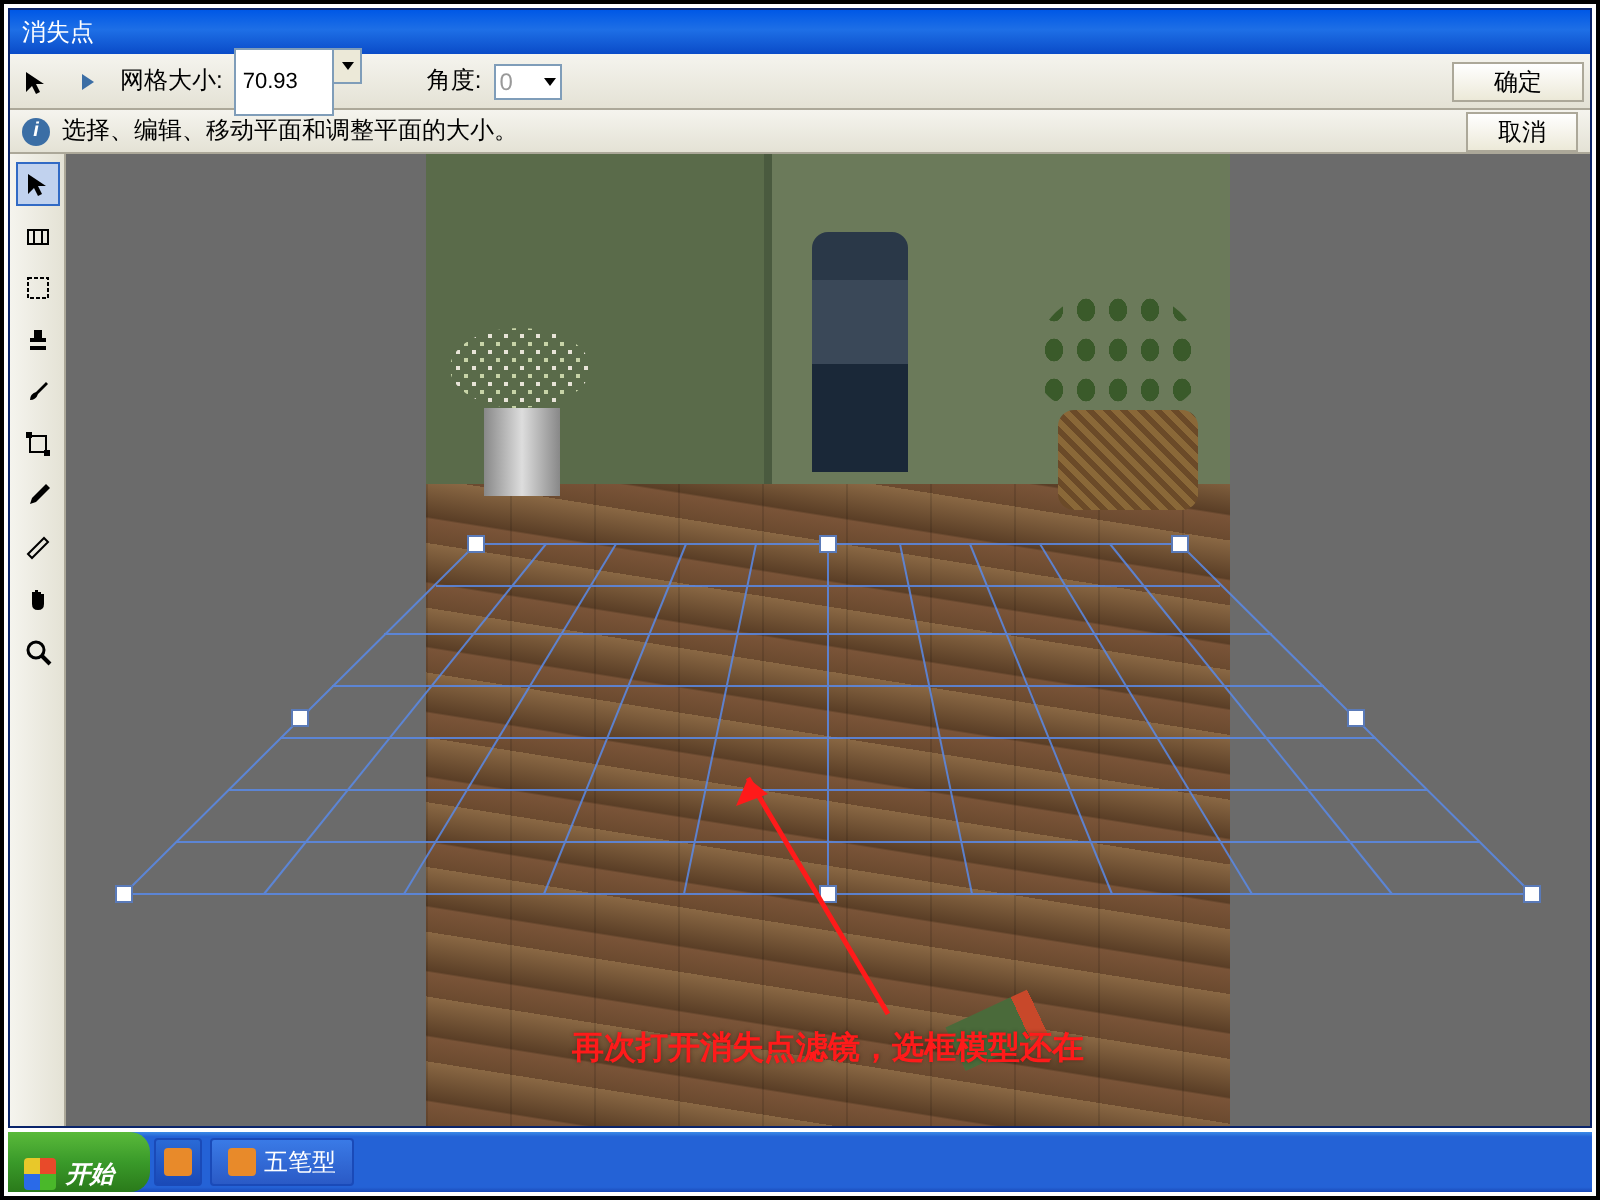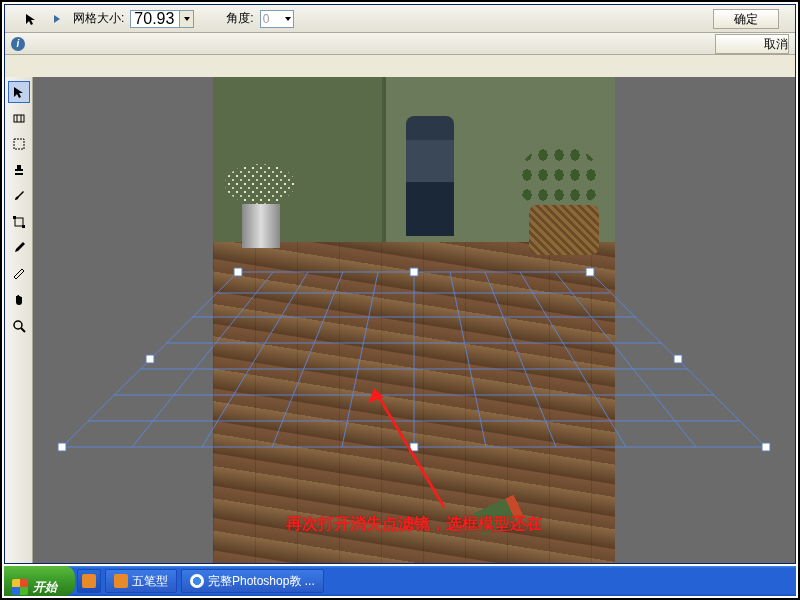--- a/index.html
+++ b/index.html
@@ -1,31 +1,31 @@
 <!DOCTYPE html>
 <html><head>
 <meta charset="utf-8">
 <style>
 *{margin:0;padding:0;box-sizing:border-box;font-family:"Microsoft YaHei",Tahoma,sans-serif;font-size:12px}
 body{background:#fff;overflow:hidden}
 .frame{width:800px;height:600px;border:2px solid #000;position:relative;background:#fff}
 .win{position:absolute;top:2px;left:2px;right:2px;height:560px;background:#ECE9D8;border:1px solid #0A246A}
 .titlebar{height:22px;background:linear-gradient(to bottom,#0058E6 0%,#1E6FE6 45%,#0A4BC8 100%);color:#fff;display:flex;align-items:center;padding:0 6px;font-size:13px}
-.toolbar{height:28px;background:linear-gradient(to bottom,#F5F4EE,#E4E2D5);border-bottom:1px solid #ACA899;display:flex;align-items:center;padding:0 16px;gap:6px}
+.toolbar{height:28px;background:linear-gradient(to bottom,#F5F4EE,#E4E2D5);border-bottom:1px solid #ACA899;display:flex;align-items:center;padding:0 3px;gap:6px}
 .tb-icon{width:20px;height:20px;display:flex;align-items:center;justify-content:center}
 .tri-play{width:0;height:0;border-left:6px solid #3B6EA5;border-top:4px solid transparent;border-bottom:4px solid transparent;display:inline-block}
 .tb-label{color:#000}
-.tb-input{width:50px;height:18px;border:1px solid #7F9DB9;background:#fff;padding:0 3px;font-size:16px}
+.tb-input{width:50px;height:34px;border:1px solid #7F9DB9;background:#fff;padding:0 3px;font-size:11px}
 .tb-dd{width:14px;height:18px;border:1px solid #7F9DB9;border-left:none;background:#ECE9D8;display:flex;align-items:center;justify-content:center}
 .dd-ar{width:0;height:0;border-left:3px solid transparent;border-right:3px solid transparent;border-top:4px solid #000}
 .tb-sel{width:34px;height:18px;border:1px solid #7F9DB9;background:#fff;display:flex;align-items:center;justify-content:space-between;padding:0 2px;color:#999}
 .btn-ok{margin-left:auto;width:66px;height:20px;border:1px solid #ACA899;background:linear-gradient(#fff,#ECE9D8);text-align:center;line-height:18px}
 .infobar{height:22px;background:linear-gradient(to bottom,#F5F4EE,#E4E2D5);border-bottom:1px solid #ACA899;display:flex;align-items:center;padding:0 6px;gap:6px}
 .info-i{width:14px;height:14px;border-radius:50%;background:#3B6EA5;color:#fff;text-align:center;line-height:14px;font-weight:bold;font-size:10px;font-style:italic}
-.btn-cancel{margin-left:auto;width:74px;height:20px;border:1px solid #ACA899;background:linear-gradient(#fff,#ECE9D8);text-align:right;line-height:18px}
+.btn-cancel{margin-left:auto;width:56px;height:20px;border:1px solid #ACA899;background:linear-gradient(#fff,#ECE9D8);text-align:center;line-height:18px}
 .workarea{position:absolute;top:72px;left:0;right:0;bottom:0;display:flex}
 .toolstrip{width:28px;background:linear-gradient(to right,#F5F4EE,#E4E2D5);border-right:1px solid #ACA899;display:flex;flex-direction:column;align-items:center;padding-top:4px;gap:4px}
 .tool{width:22px;height:22px;display:flex;align-items:center;justify-content:center;border:1px solid transparent}
 .tool.active{border:1px solid #316AC5;background:#C1D2EE}
 .canvas-wrap{flex:1;background:#6B6B6B;position:relative;overflow:hidden}
 .canvas-img{position:absolute;left:50%;top:0;transform:translateX(-50%);width:402px;height:486px}
 
 .photo{width:100%;height:100%;position:relative;overflow:hidden}
 .wall{position:absolute;top:0;left:0;right:0;height:34%;background:linear-gradient(to right,#5A6B4A 0%,#5A6B4A 42%,#4A5A3F 42%,#4A5A3F 43%,#6B7A5A 43%,#6B7A5A 100%)}
 .floor{position:absolute;top:34%;left:0;right:0;bottom:0;background:repeating-linear-gradient(9deg,#6B4A2F 0px,#7A5438 12px,#5A3E26 13px,#8A6844 32px),linear-gradient(to bottom,#3A2818,#7A5838)}
@@ -57,20 +57,23 @@
 
 .wm{position:absolute;right:12px;bottom:40px;text-align:right;color:rgba(255,255,255,0.78);font-size:13px;line-height:1.4;pointer-events:none}
 .wm .big{font-size:22px;font-weight:300}
 .wm .big b{color:#3A9AE8;font-weight:bold}
 </style>
 </head>
 <body>
 
 <div class="frame">
   <div class="win">
+    <div class="titlebar">
+      <span>消失点</span>
+    </div>
 
     <div class="toolbar">
       <span class="tb-icon">
         <svg width="14" height="14">
             <path d="M2 2 L2 12 L5 9 L7 13 L9 12 L7 8 L11 8 Z" fill="#000"></path>
           </svg>
       </span>
       <span class="tb-icon">
           <span class="tri-play"></span>
         </span>
@@ -85,20 +88,21 @@
       <span class="tb-label">角度:</span>
       <div class="tb-sel">
         <span>0</span>
         <span class="dd-ar"></span>
       </div>
       <div class="btn-ok">确定</div>
     </div>
 
     <div class="infobar">
       <span class="info-i">i</span>
+      <span>选择、编辑、移动平面和调整平面的大小。</span>
       <div class="btn-cancel">取消</div>
     </div>
 
     <div class="workarea">
       <div class="toolstrip">
         <div class="tool active">
             <svg width="14" height="14">
               <path d="M2 2 L2 12 L5 9 L7 13 L9 12 L7 8 L11 8 Z" fill="#000"></path>
             </svg>
           </div>
@@ -220,19 +224,15 @@
       <span class="start-logo"></span>
       <span>开始</span>
     </div>
     <div class="task-item ql">
         <span class="ti-ico"></span>
       </div>
     <div class="task-item">
       <span class="ti-ico"></span>
       <span>五笔型</span>
     </div>
-    <div class="task-item">
-      <span class="ti-ico ie"></span>
-      <span>完整Photoshop教 ...</span>
-    </div>
   </div>
 
 </div>
 
 </body></html>

